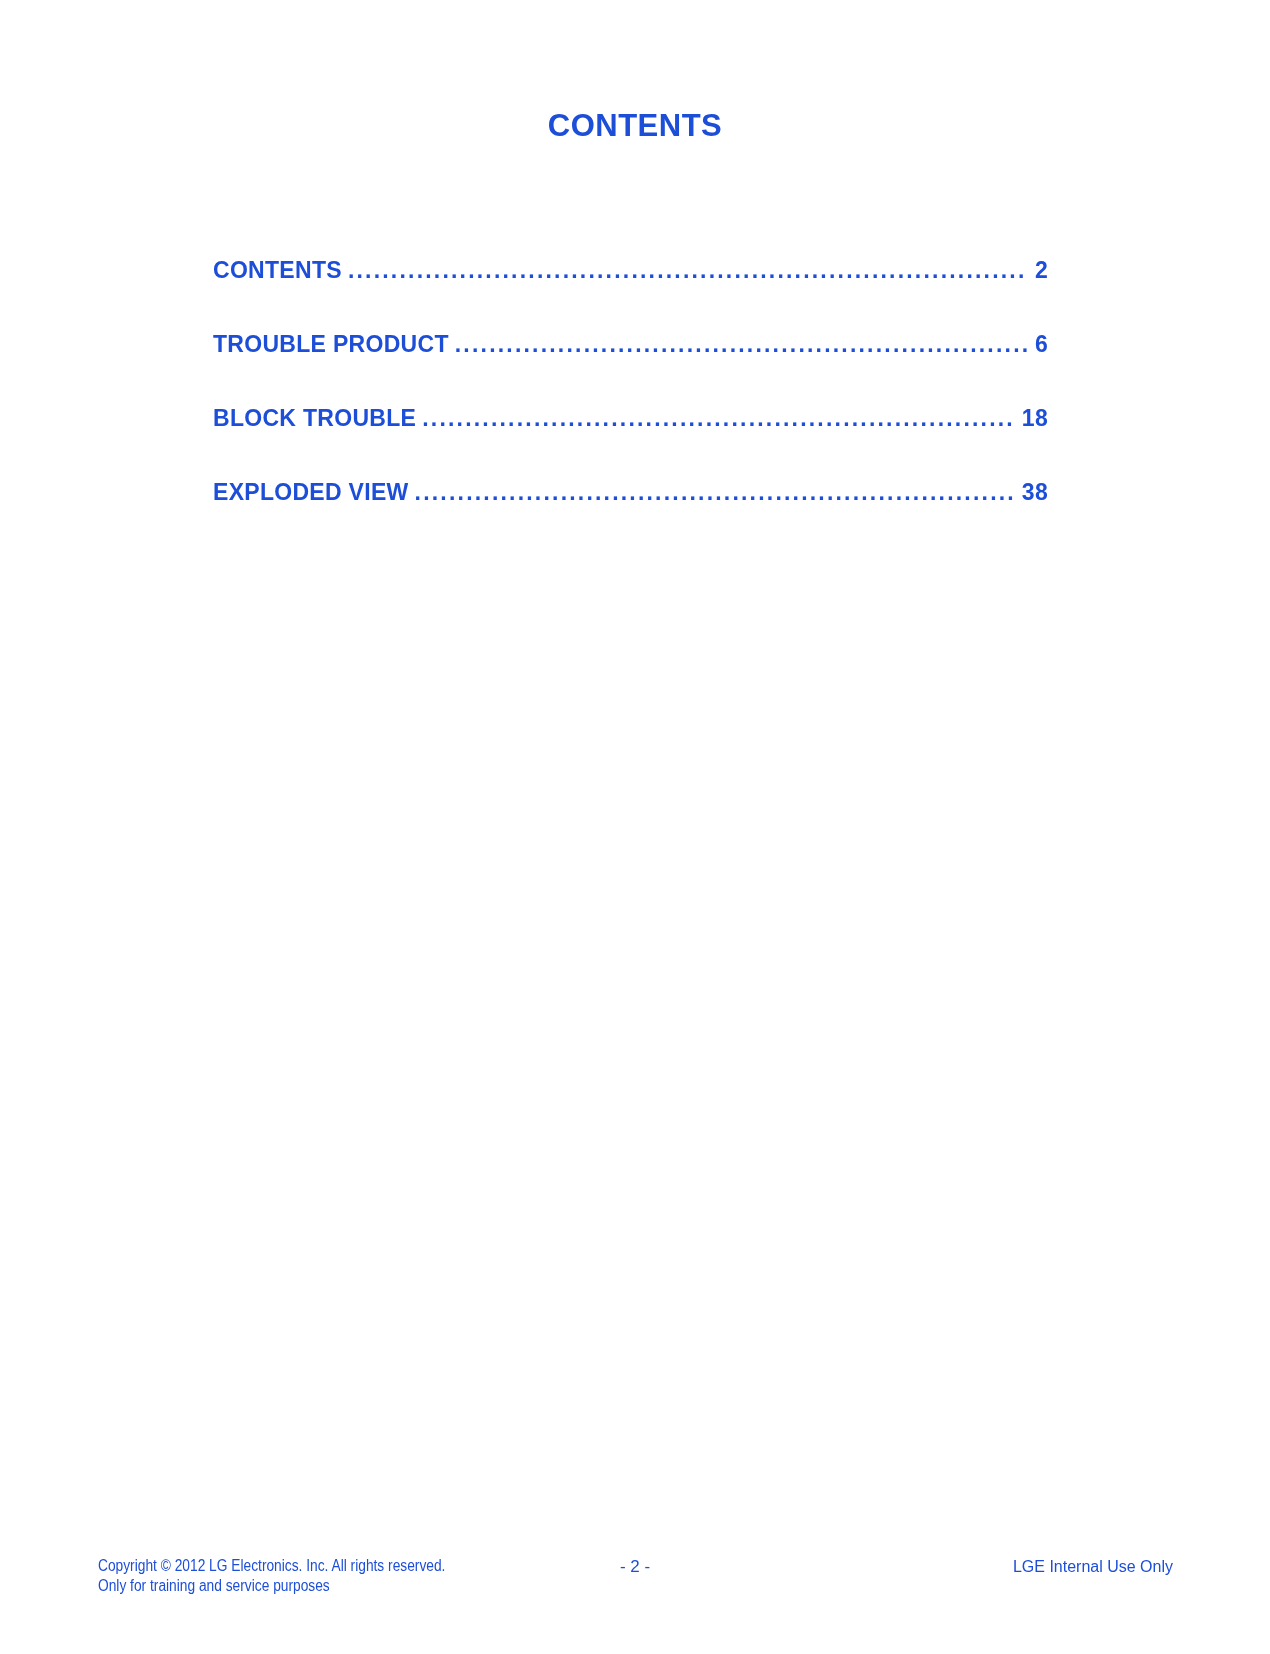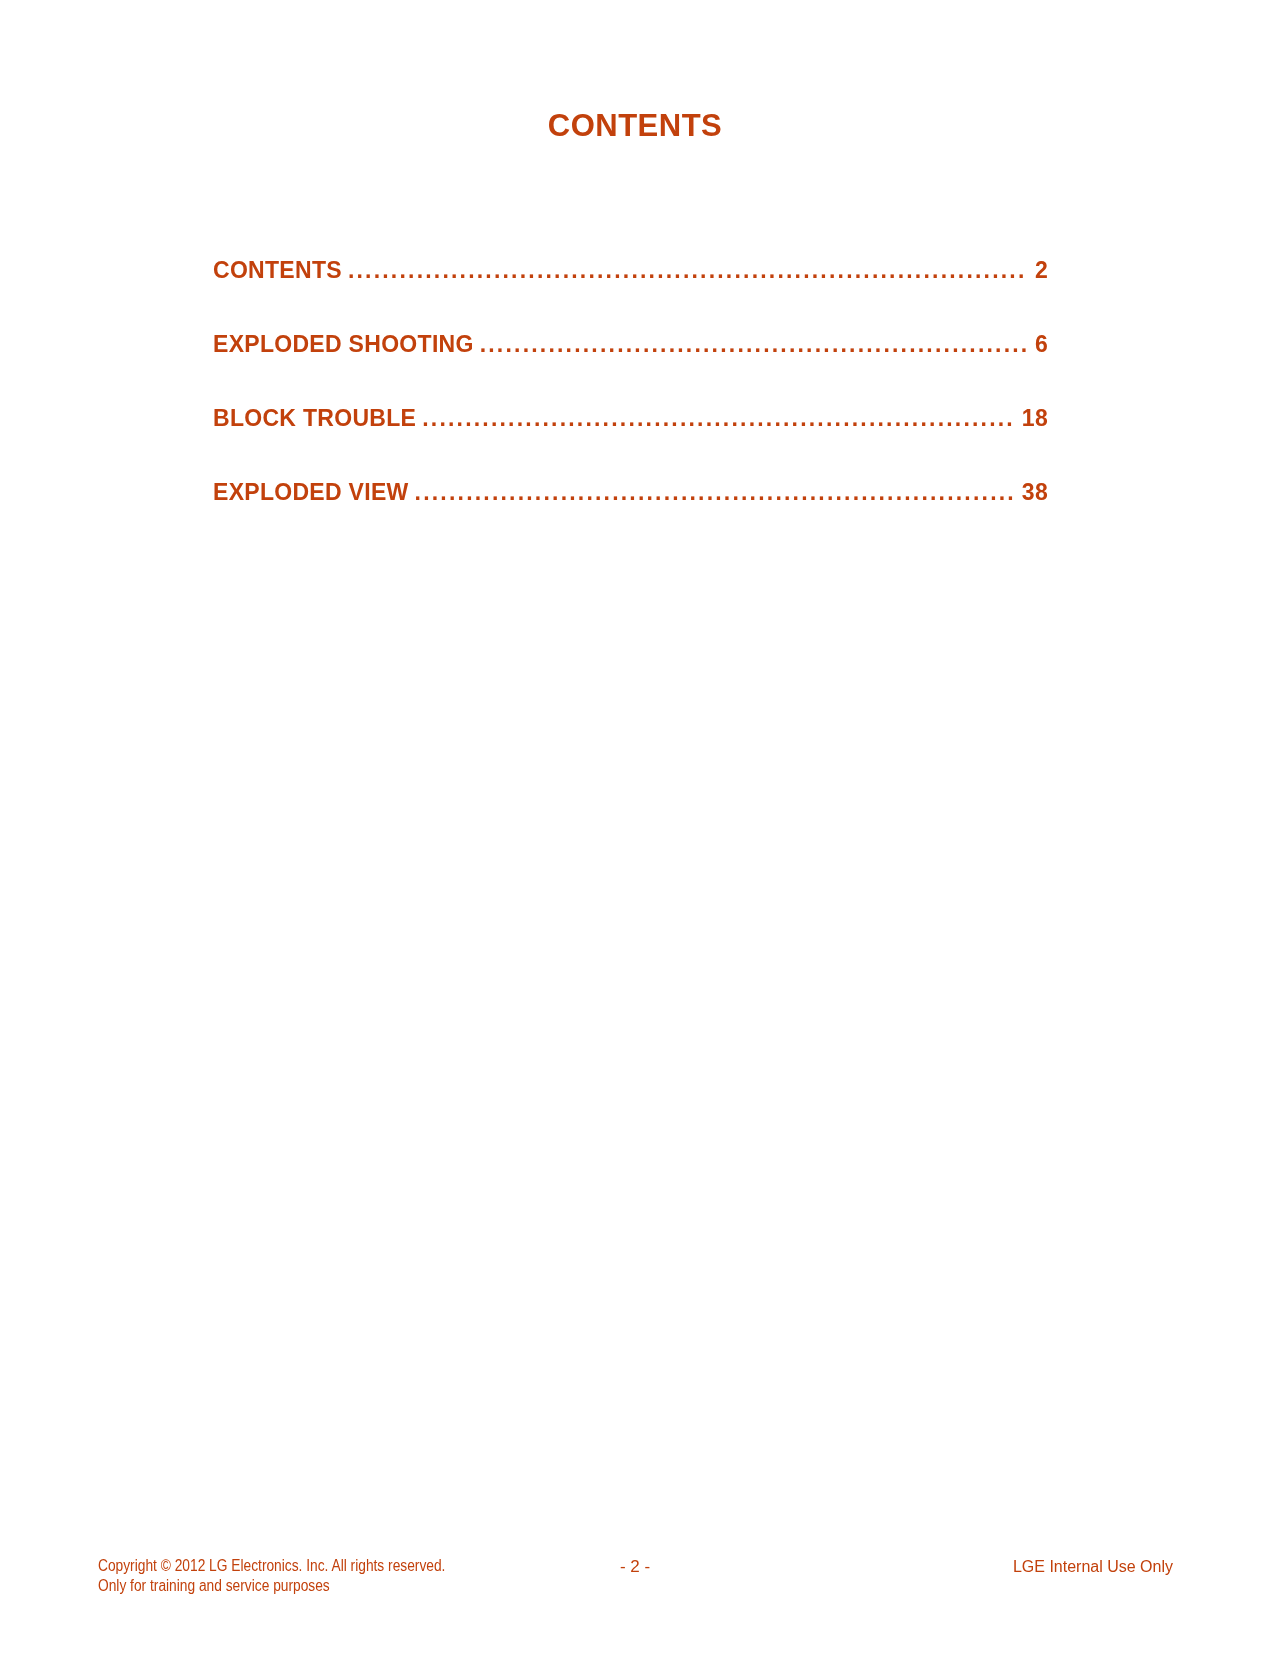--- a/index.html
+++ b/index.html
@@ -2,21 +2,21 @@
 <html><head>
 <meta charset="utf-8">
 <style>
   html, body { margin: 0; padding: 0; background: #e8e8e8; }
   .page {
     position: relative;
     width: 1270px;
     height: 1654px;
     background: #ffffff;
     font-family: "Liberation Sans", sans-serif;
-    color: #c2410c;
+    color: #1d4ed8;
     overflow: hidden;
     margin: 0 auto;
   }
   .doc-title {
     position: absolute;
     top: 108px;
     left: 0;
     right: 0;
     text-align: center;
     font-size: 31px;
@@ -102,21 +102,21 @@
     <div class="toc-row">
       <span class="toc-label">CONTENTS</span>
       <span class="toc-leader"></span>
       <span class="toc-page">2</span>
     </div>
 
 
 
 
     <div class="toc-row">
-      <span class="toc-label">EXPLODED SHOOTING</span>
+      <span class="toc-label">TROUBLE PRODUCT</span>
       <span class="toc-leader"></span>
       <span class="toc-page">6</span>
     </div>
 
     <div class="toc-row">
       <span class="toc-label">BLOCK TROUBLE</span>
       <span class="toc-leader"></span>
       <span class="toc-page">18</span>
     </div>
 

